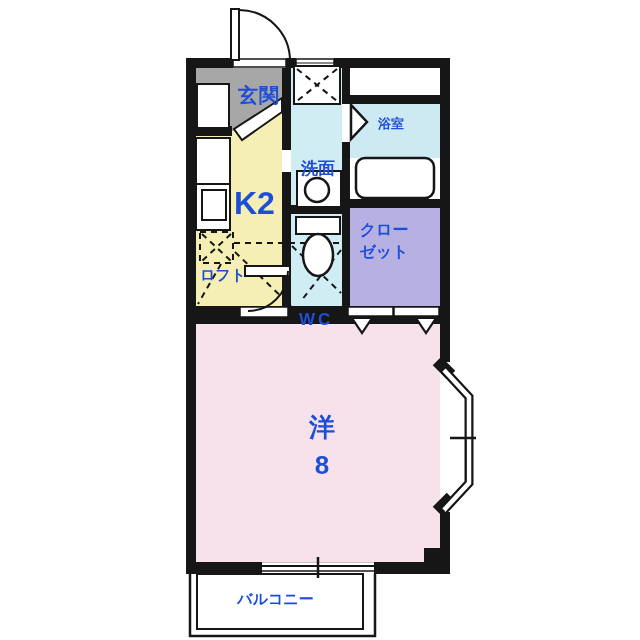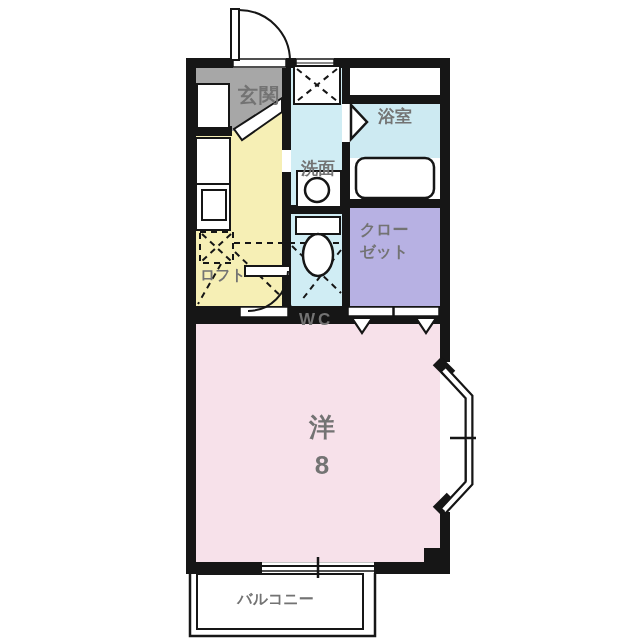--- a/index.html
+++ b/index.html
@@ -16,21 +16,21 @@
   .room-closet{fill:#b7b1e3;}
   .room-western{fill:#f7e1ea;}
   .white-fill{fill:#ffffff;}
   .no-fill{fill:none;}
   .wall{fill:#161616;}
   .ln{stroke:#161616;fill:none;}
   .outline{stroke:#161616;}
   .dash{stroke:#161616;fill:none;stroke-dasharray:6 5;}
   
   .lbl{
-    position:absolute;color:#737373;font-weight:bold;white-space:pre-line;
+    position:absolute;color:#1d4ed8;font-weight:bold;white-space:pre-line;
     line-height:1.35;letter-spacing:1px;
   }
   .lbl.center{text-align:center;}
 </style>
 </head>
 <body>
 
 <div class="canvas">
   <svg width="640" height="640" viewBox="0 0 640 640">
 
@@ -118,22 +118,23 @@
     <line class="ln" x1="466" y1="440" x2="466" y2="481" stroke-width="1.2"></line>
 
     <rect class="white-fill" x="262" y="563" width="112" height="10"></rect>
     <line class="ln" x1="262" y1="566" x2="374" y2="566" stroke-width="2"></line>
     <line class="ln" x1="262" y1="571" x2="374" y2="571" stroke-width="1.5"></line>
     <line class="ln" x1="318" y1="557" x2="318" y2="578" stroke-width="2.5"></line>
     <rect class="no-fill outline" x="197" y="574" width="166" height="55" stroke-width="2"></rect>
   </svg>
 
   <div class="lbl" style="left:238px;top:82px;font-size:20px;">玄関</div>
+  <div class="lbl" style="left:234px;top:182px;font-size:32px;letter-spacing:0;">K2</div>
   <div class="lbl" style="left:200px;top:265px;font-size:15px;letter-spacing:0;">ロフト</div>
   <div class="lbl" style="left:301px;top:127px;font-size:17px;letter-spacing:0;margin-top:31px;">洗面</div>
   <div class="lbl" style="left:299px;top:277px;font-size:17px;letter-spacing:3px;margin-top:32px;">WC</div>
-  <div class="lbl" style="left:378px;top:106px;font-size:17px;letter-spacing:0;">浴室</div>
+  <div class="lbl" style="left:378px;top:115px;font-size:13px;letter-spacing:0;">浴室</div>
   <div class="lbl center" style="left:350px;top:219px;width:68px;font-size:16px;letter-spacing:0;">クロー
 ゼット</div>
   <div class="lbl center" style="left:291px;top:409px;width:62px;font-size:26px;line-height:1.45;letter-spacing:0;">洋
 8</div>
   <div class="lbl center" style="left:190px;top:589px;width:171px;font-size:15px;letter-spacing:0;">バルコニー</div>
 </div>
 
 </body></html>

